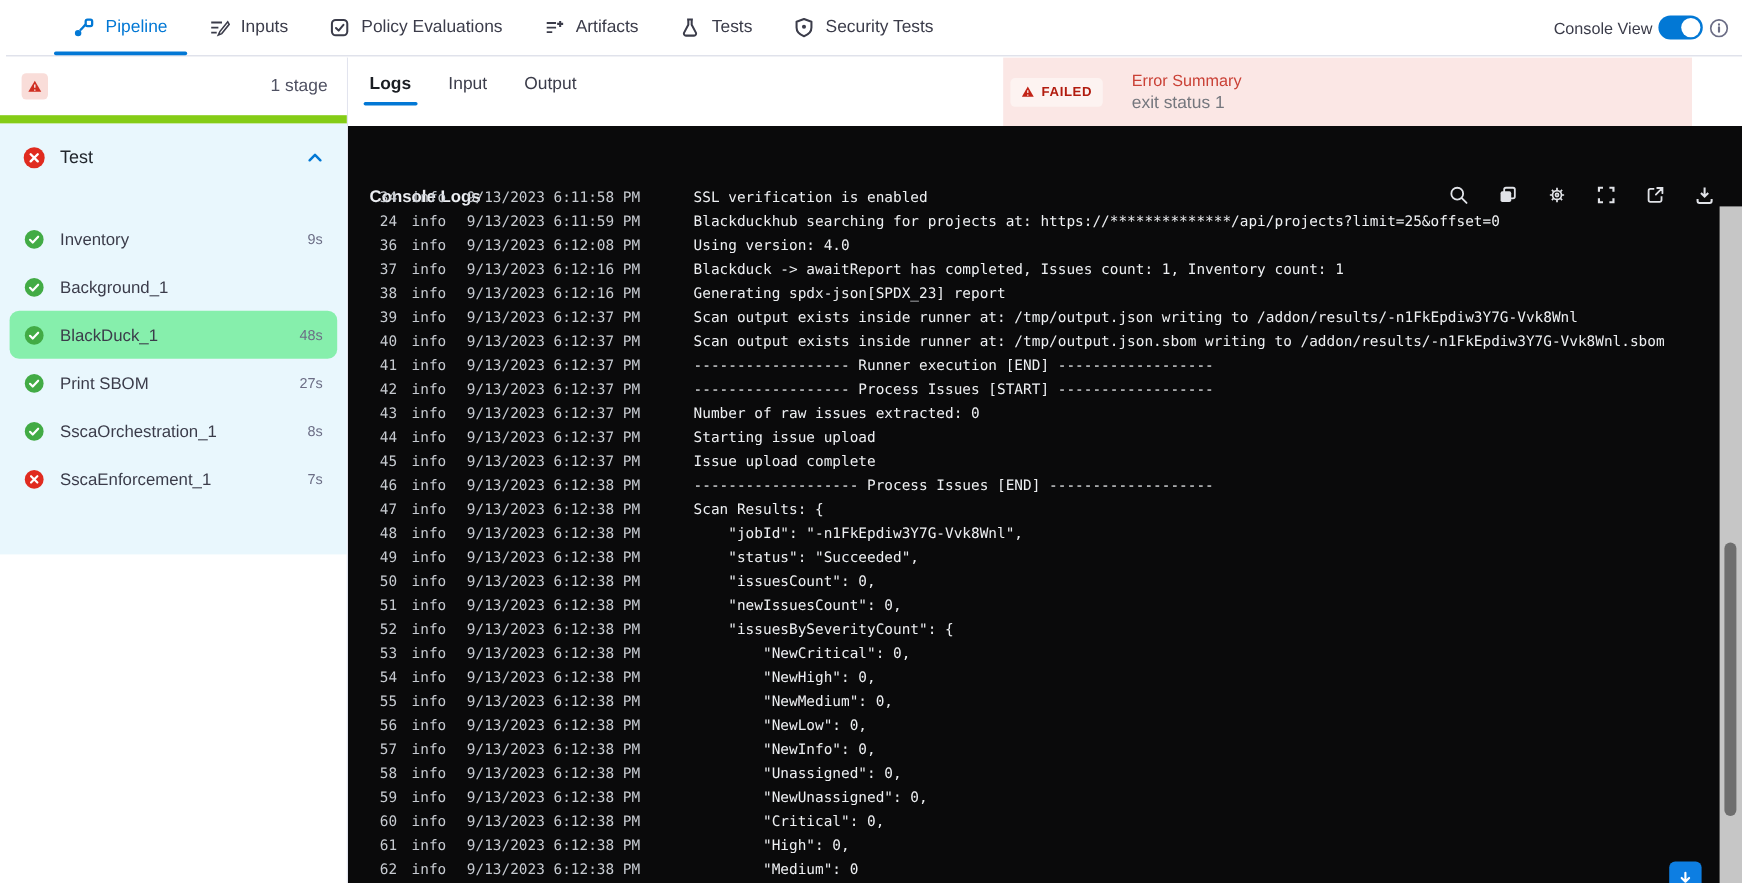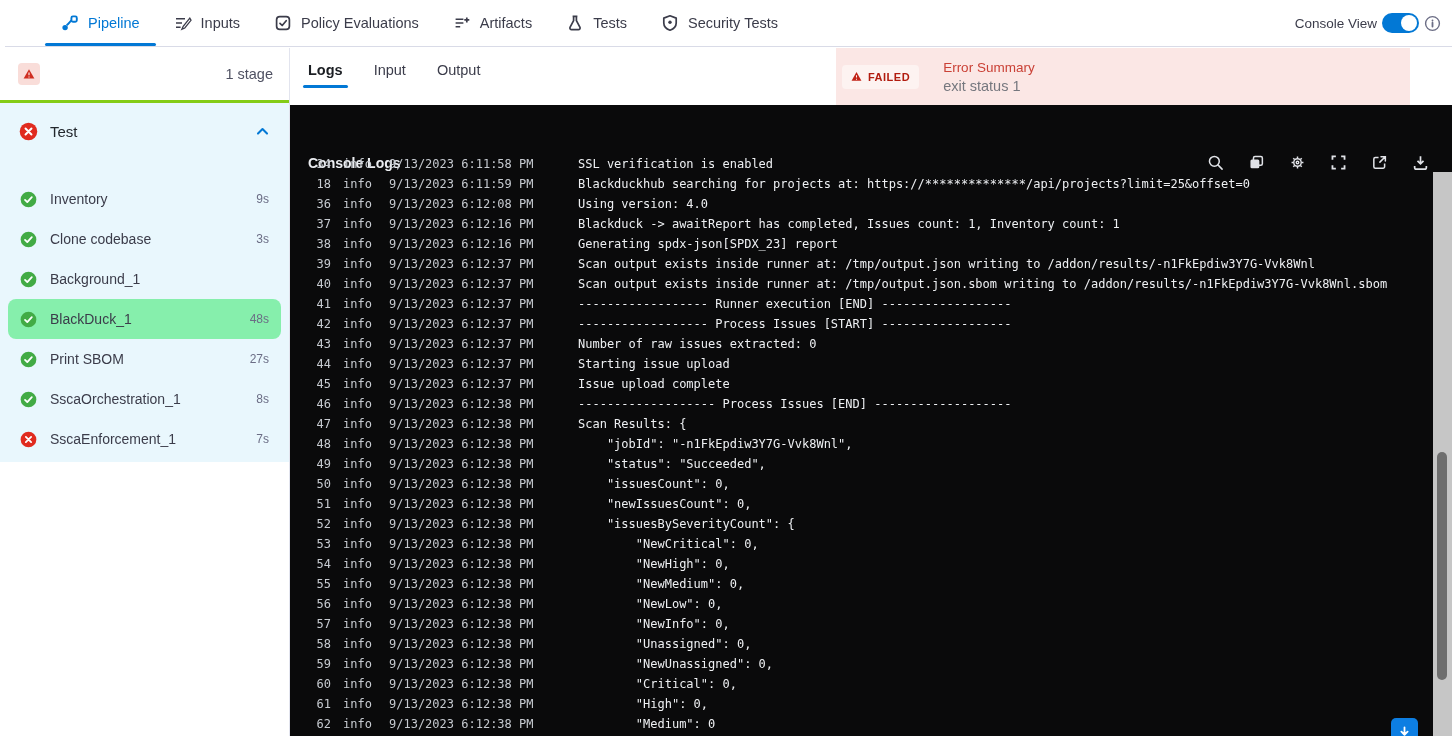--- a/index.html
+++ b/index.html
@@ -23,21 +23,21 @@
   .nav-right { margin-left:auto; display:flex; align-items:center; gap:5px; padding-right:16px;
              color:#3b3c4a; font-size:13.5px; }
   .toggle { width:37px; height:20px; border-radius:10px; background:#0278d5; position:relative; cursor:pointer; }
   .toggle .knob { position:absolute; right:2px; top:2px; width:16px; height:16px; border-radius:50%; background:#fff; }
   .info-ic { width:17px; height:17px; color:#6b6d85; cursor:pointer; }
 
   
   .sidebar { position:absolute; left:0; top:48px; width:290px; height:688px; background:#fff;
              border-right:1px solid #e2e4ee; }
   .sidebar-head { height:55px; display:flex; align-items:center; padding:0 16px 0 18px;
-             border-bottom:3px solid #84cc16; background:#fff; }
+             border-bottom:7px solid #84cc16; background:#fff; }
   .warn-chip { width:22px; height:22px; border-radius:4px; background:#f9ddd9; display:flex;
              align-items:center; justify-content:center; color:#cf2e21; }
   .warn-chip .ic { width:12px; height:12px; }
   .stage-count { margin-left:auto; font-size:14.5px; color:#4f5162; }
   .stage-panel { position:absolute; left:0; top:55px; width:100%; height:359px; background:#e9f7fd; }
   .stage-head { height:56px; display:flex; align-items:center; padding:0 19px; }
   .stage-ic { width:19px; height:19px; }
   .stage-name { margin-left:12px; font-size:15px; color:#22272d; font-weight:500; }
   .chev { margin-left:auto; width:15px; height:15px; color:#0278d5; cursor:pointer; }
   #steps { padding:20px 8px 0; }
@@ -201,30 +201,20 @@
             <span class="step-lbl">Inventory</span>
             <span class="step-dur">9s</span>
           </div>
           <div class="step">
             <span class="ic step-ic">
               <svg viewBox="0 0 18 18">
                 <circle cx="9" cy="9" r="8.3" fill="#42ab45"></circle>
                 <path d="M5.3 9.4l2.4 2.4 4.8-5.2" stroke="#fff" stroke-width="1.9" fill="none" stroke-linecap="round" stroke-linejoin="round"></path>
               </svg>
             </span>
-            <span class="step-lbl">Clone codebase</span>
-            <span class="step-dur">3s</span>
-          </div>
-          <div class="step">
-            <span class="ic step-ic">
-              <svg viewBox="0 0 18 18">
-                <circle cx="9" cy="9" r="8.3" fill="#42ab45"></circle>
-                <path d="M5.3 9.4l2.4 2.4 4.8-5.2" stroke="#fff" stroke-width="1.9" fill="none" stroke-linecap="round" stroke-linejoin="round"></path>
-              </svg>
-            </span>
             <span class="step-lbl">Background_1</span>
             <span class="step-dur"></span>
           </div>
           <div class="step selected">
             <span class="ic step-ic">
               <svg viewBox="0 0 18 18">
                 <circle cx="9" cy="9" r="8.3" fill="#42ab45"></circle>
                 <path d="M5.3 9.4l2.4 2.4 4.8-5.2" stroke="#fff" stroke-width="1.9" fill="none" stroke-linecap="round" stroke-linejoin="round"></path>
               </svg>
             </span>
@@ -331,21 +321,21 @@
             <svg viewBox="0 0 18 18" fill="none" stroke="currentColor" stroke-width="1.8">
               <path d="M9 2.4v7.8M5.8 7.2L9 10.4l3.2-3.2"></path>
               <path d="M2.8 12.6v1.6A1.8 1.8 0 0 0 4.6 16h8.8a1.8 1.8 0 0 0 1.8-1.8v-1.6"></path>
             </svg>
           </span>
         </span>
     </div>
     <div class="logwrap">
       <div id="logs">
           <div class="log-row"><span class="ln">34</span><span class="lvl">info</span><span class="ts">9/13/2023 6:11:58 PM</span><span class="msg">SSL verification is enabled</span></div>
-          <div class="log-row"><span class="ln">18</span><span class="lvl">info</span><span class="ts">9/13/2023 6:11:59 PM</span><span class="msg">Blackduckhub searching for projects at: https://**************/api/projects?limit=25&amp;offset=0</span></div>
+          <div class="log-row"><span class="ln">24</span><span class="lvl">info</span><span class="ts">9/13/2023 6:11:59 PM</span><span class="msg">Blackduckhub searching for projects at: https://**************/api/projects?limit=25&amp;offset=0</span></div>
           <div class="log-row"><span class="ln">36</span><span class="lvl">info</span><span class="ts">9/13/2023 6:12:08 PM</span><span class="msg">Using version: 4.0</span></div>
           <div class="log-row"><span class="ln">37</span><span class="lvl">info</span><span class="ts">9/13/2023 6:12:16 PM</span><span class="msg">Blackduck -&gt; awaitReport has completed, Issues count: 1, Inventory count: 1</span></div>
           <div class="log-row"><span class="ln">38</span><span class="lvl">info</span><span class="ts">9/13/2023 6:12:16 PM</span><span class="msg">Generating spdx-json[SPDX_23] report</span></div>
           <div class="log-row"><span class="ln">39</span><span class="lvl">info</span><span class="ts">9/13/2023 6:12:37 PM</span><span class="msg">Scan output exists inside runner at: /tmp/output.json writing to /addon/results/-n1FkEpdiw3Y7G-Vvk8Wnl</span></div>
           <div class="log-row"><span class="ln">40</span><span class="lvl">info</span><span class="ts">9/13/2023 6:12:37 PM</span><span class="msg">Scan output exists inside runner at: /tmp/output.json.sbom writing to /addon/results/-n1FkEpdiw3Y7G-Vvk8Wnl.sbom</span></div>
           <div class="log-row"><span class="ln">41</span><span class="lvl">info</span><span class="ts">9/13/2023 6:12:37 PM</span><span class="msg">------------------ Runner execution [END] ------------------</span></div>
           <div class="log-row"><span class="ln">42</span><span class="lvl">info</span><span class="ts">9/13/2023 6:12:37 PM</span><span class="msg">------------------ Process Issues [START] ------------------</span></div>
           <div class="log-row"><span class="ln">43</span><span class="lvl">info</span><span class="ts">9/13/2023 6:12:37 PM</span><span class="msg">Number of raw issues extracted: 0</span></div>
           <div class="log-row"><span class="ln">44</span><span class="lvl">info</span><span class="ts">9/13/2023 6:12:37 PM</span><span class="msg">Starting issue upload</span></div>
           <div class="log-row"><span class="ln">45</span><span class="lvl">info</span><span class="ts">9/13/2023 6:12:37 PM</span><span class="msg">Issue upload complete</span></div>

